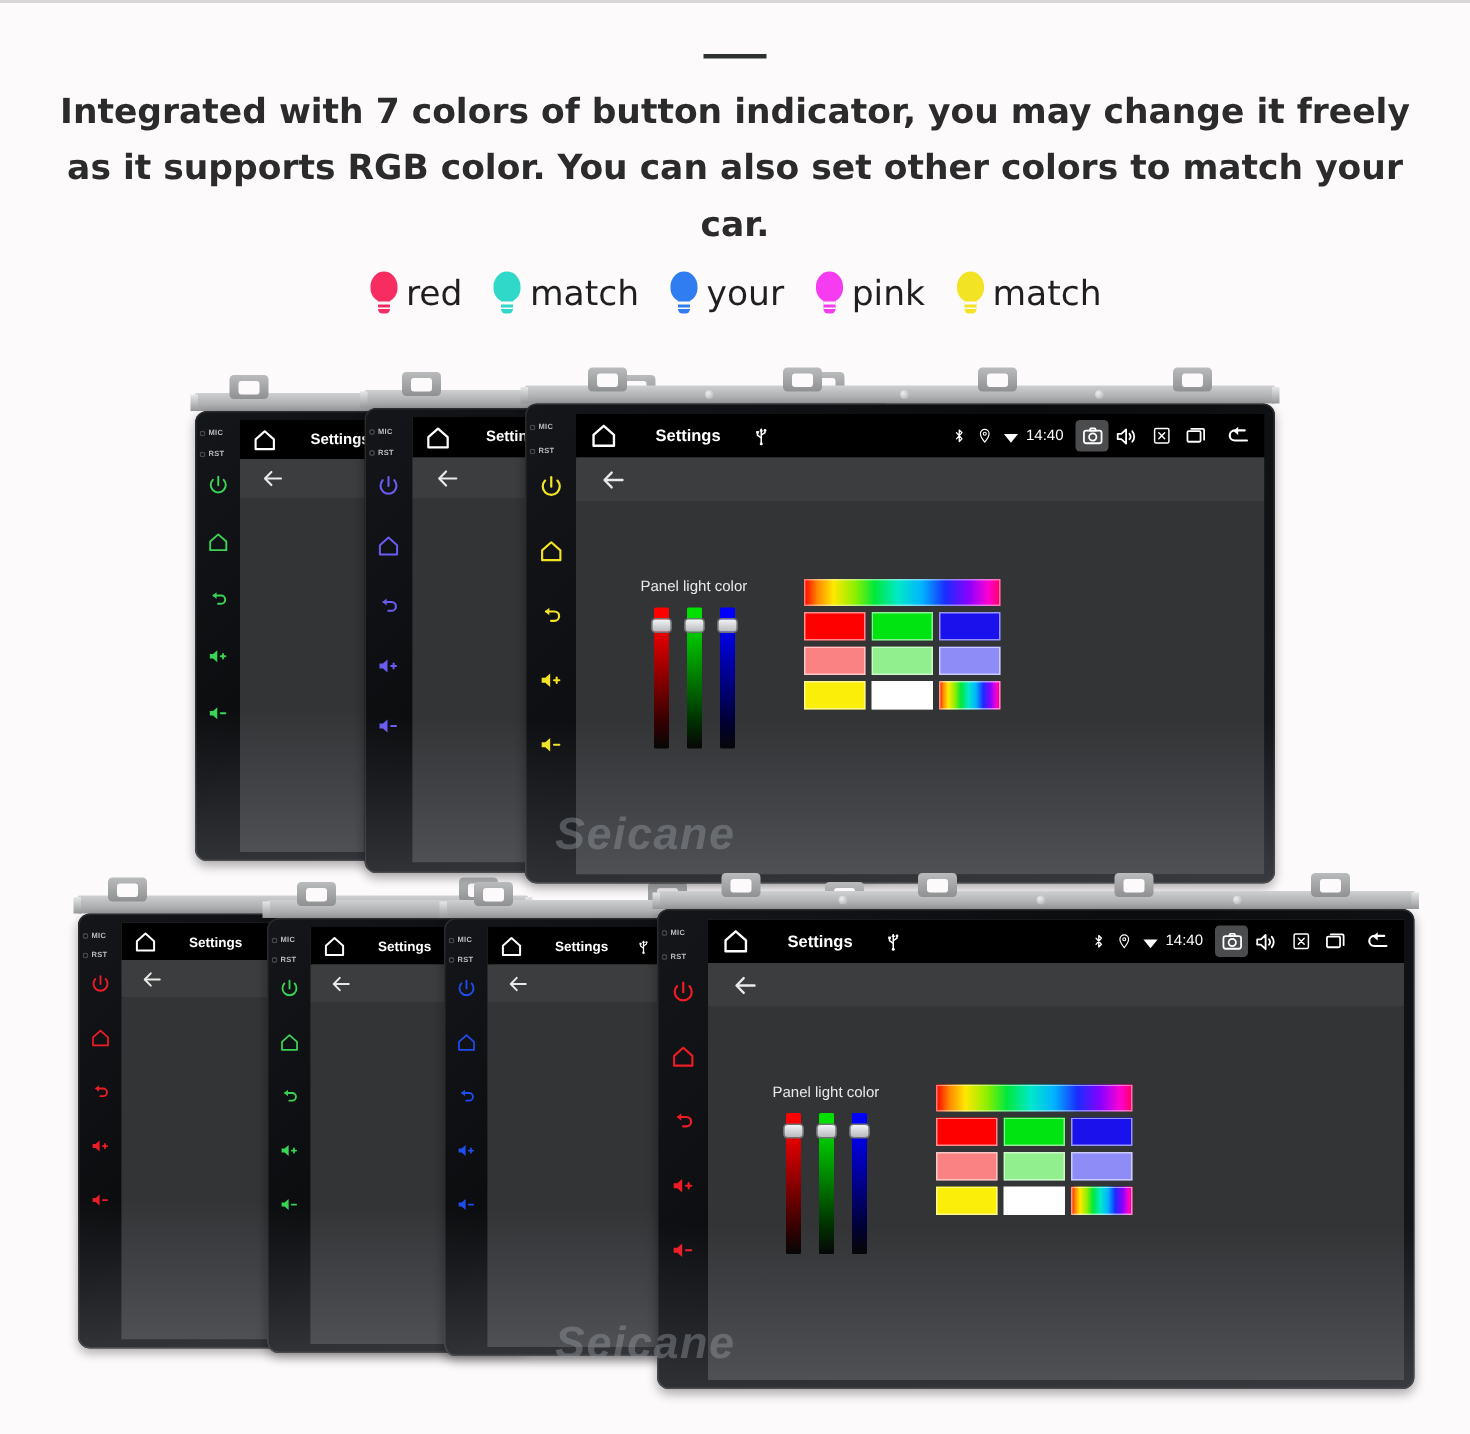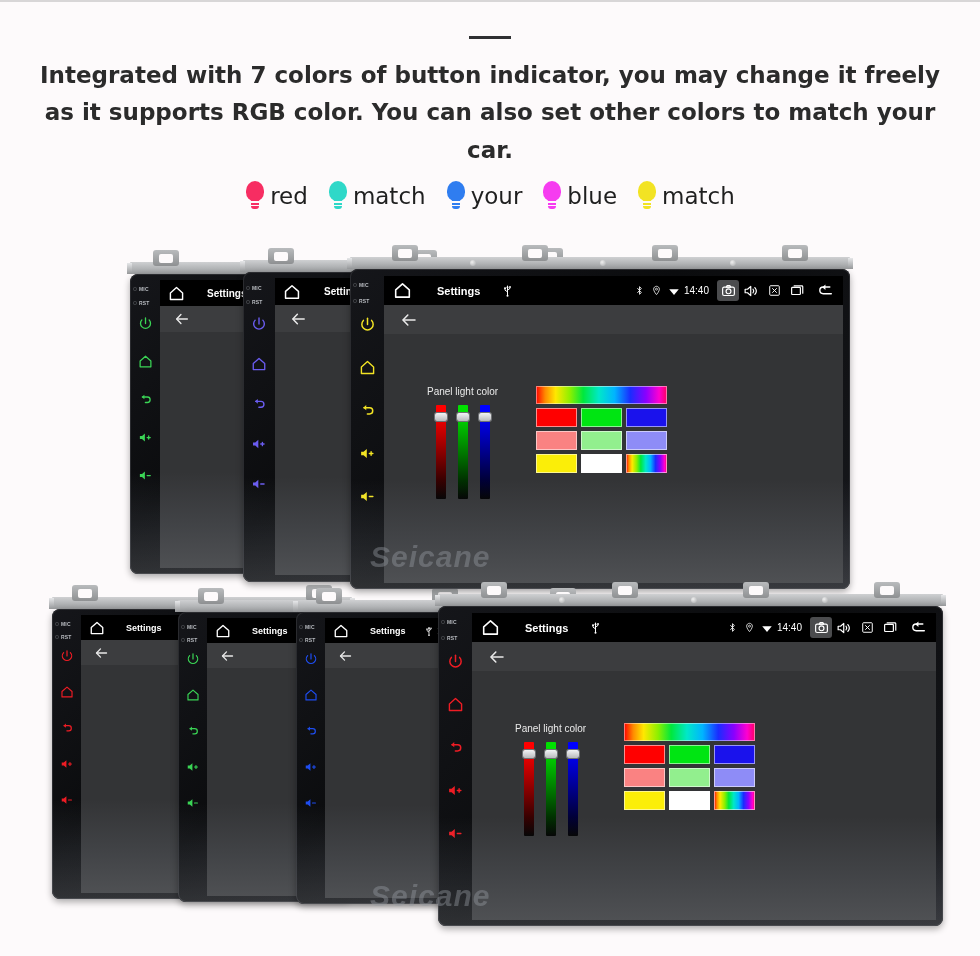--- a/index.html
+++ b/index.html
@@ -183,21 +183,21 @@
       <span class="legend-label">your</span>
     </div>
     <div class="legend-item">
       <span class="bulb">
         <span class="glass" style="background:#f63cf0"></span>
         <span class="neck" style="background:#f63cf0">
           <i></i>
           <i></i>
         </span>
       </span>
-      <span class="legend-label">blue</span>
+      <span class="legend-label">pink</span>
     </div>
     <div class="legend-item">
       <span class="bulb">
         <span class="glass" style="background:#f2e324"></span>
         <span class="neck" style="background:#f2e324">
           <i></i>
           <i></i>
         </span>
       </span>
       <span class="legend-label">match</span>

